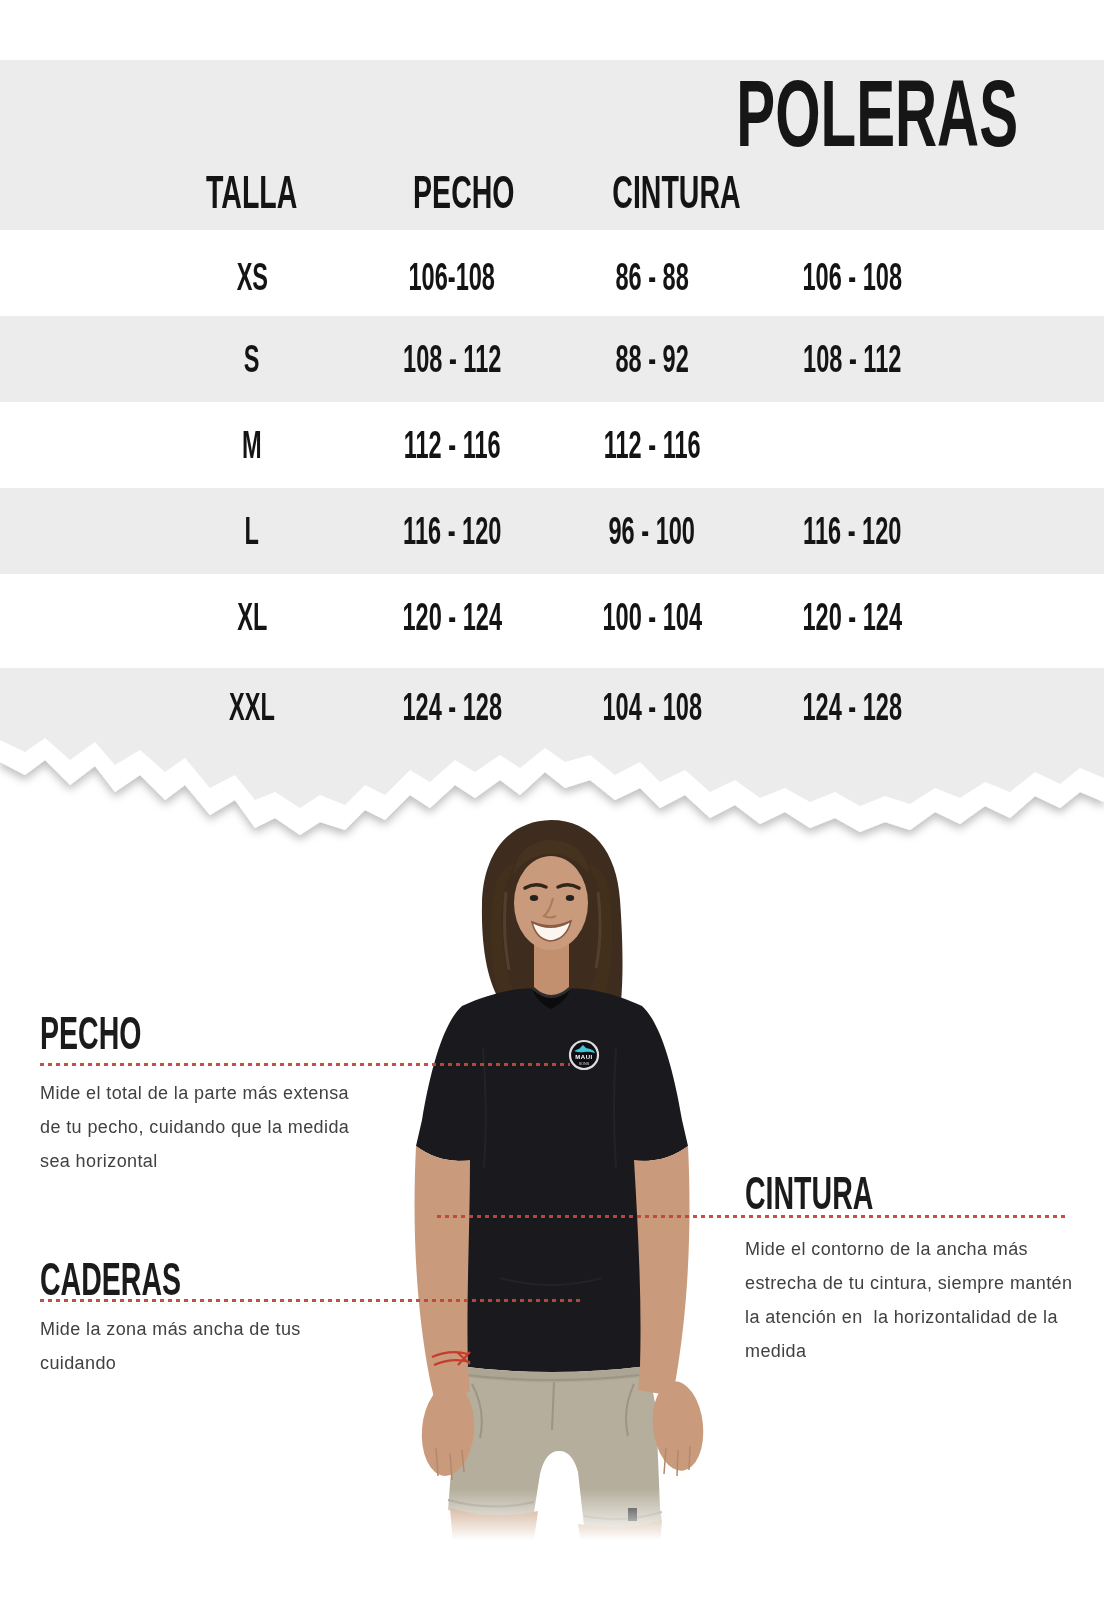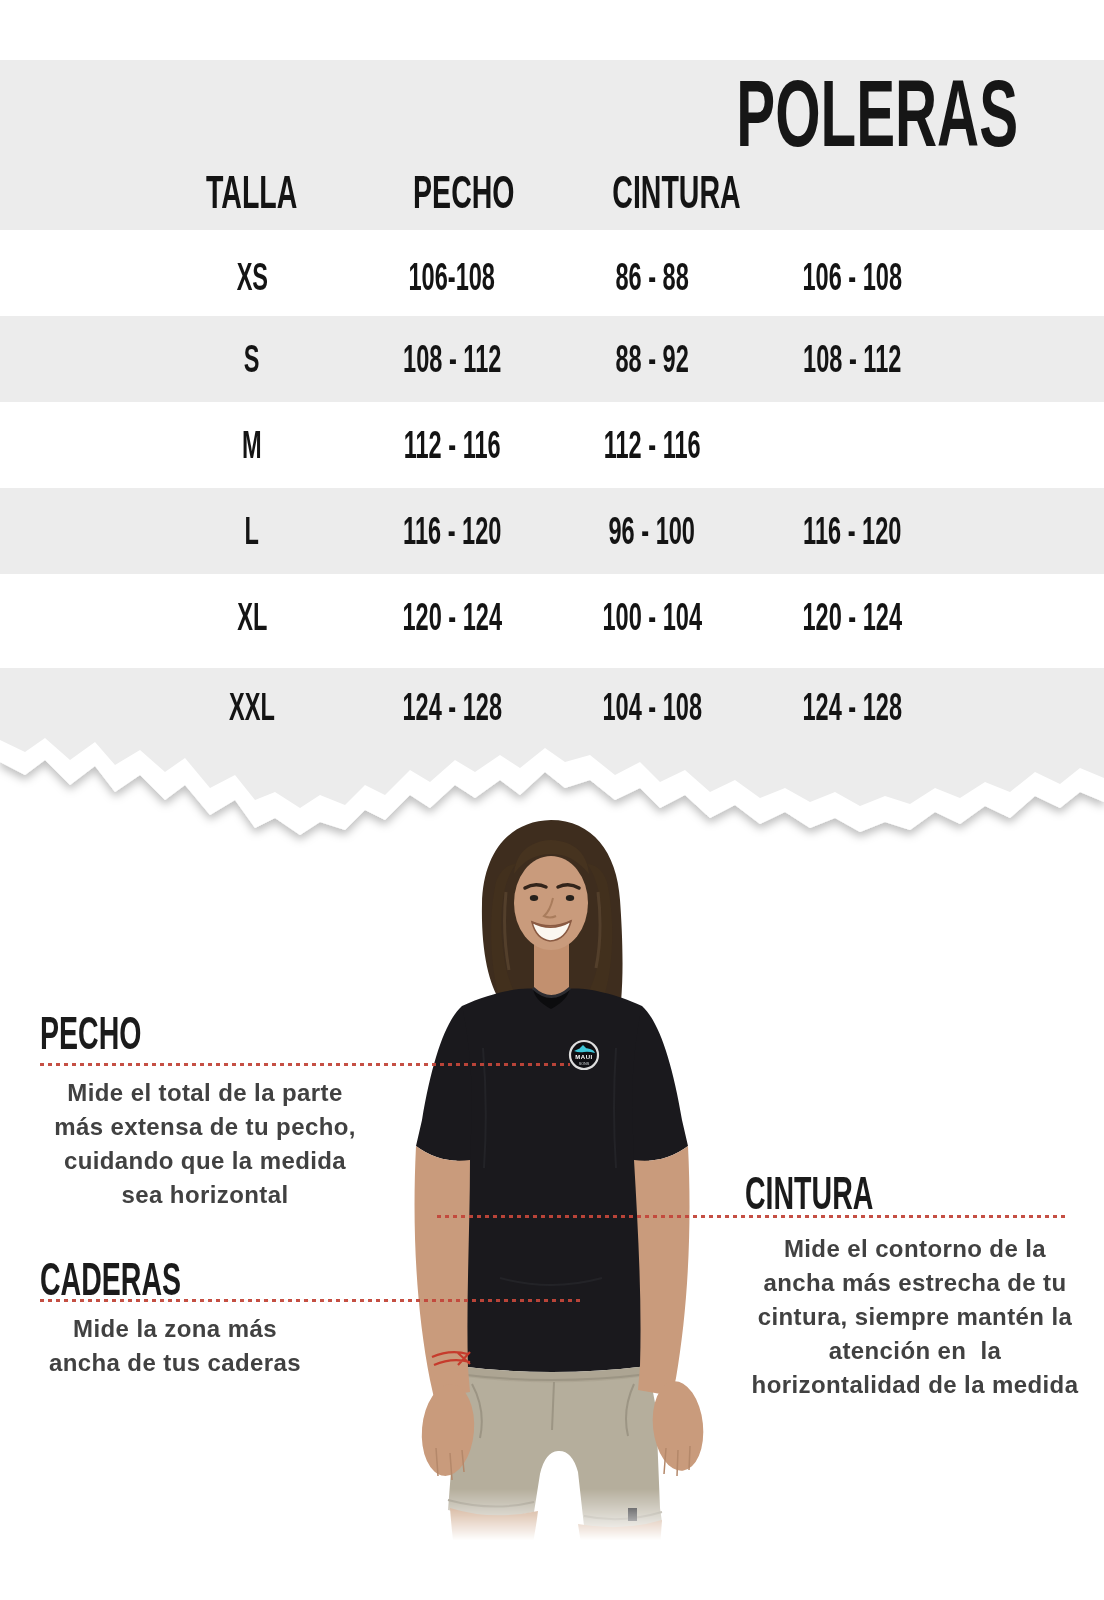--- a/index.html
+++ b/index.html
@@ -29,22 +29,22 @@
   .torn{position:absolute;left:0;top:738px;width:1104px;height:140px;}
   
   .sec-heading{
     position:absolute;font-weight:700;font-size:46px;line-height:1.1;color:#1b1b1b;
   }
   .dotline{
     position:absolute;height:3px;opacity:.95;
     background:repeating-linear-gradient(90deg,#c2463a 0 4px,rgba(0,0,0,0) 4px 8px);
   }
   .sec-body{
-    position:absolute;font-size:24px;line-height:34px;font-weight:700;color:#414141;
-    letter-spacing:.4px;white-space:pre-wrap;text-align:center;
+    position:absolute;font-size:18px;line-height:34px;font-weight:400;color:#414141;
+    letter-spacing:.4px;white-space:pre-wrap;
   }
   
   .man{
     position:absolute;left:388px;top:808px;width:350px;height:740px;
     -webkit-mask-image:linear-gradient(to bottom,#000 0%,#000 92%,transparent 99%);
             mask-image:linear-gradient(to bottom,#000 0%,#000 92%,transparent 99%);
   }
 </style>
 </head>
 <body>
@@ -223,15 +223,15 @@
   <div class="sec-heading" style="left:745px;top:1168px;">
     <span class="cond-left">CINTURA</span>
   </div>
   <div class="dotline" style="left:437px;top:1215px;width:630px;"></div>
   <div class="sec-body" style="left:745px;top:1232px;width:340px;">Mide el contorno de la ancha más estrecha de tu cintura, siempre mantén la atención en  la horizontalidad de la medida</div>
 
   <div class="sec-heading" style="left:40px;top:1254px;">
     <span class="cond-left">CADERAS</span>
   </div>
   <div class="dotline" style="left:40px;top:1299px;width:540px;"></div>
-  <div class="sec-body" style="left:40px;top:1312px;width:270px;">Mide la zona más ancha de tus caderas</div>
+  <div class="sec-body" style="left:40px;top:1312px;width:270px;">Mide la zona más ancha de tus cuidando</div>
 
 </div>
 
 </body></html>

